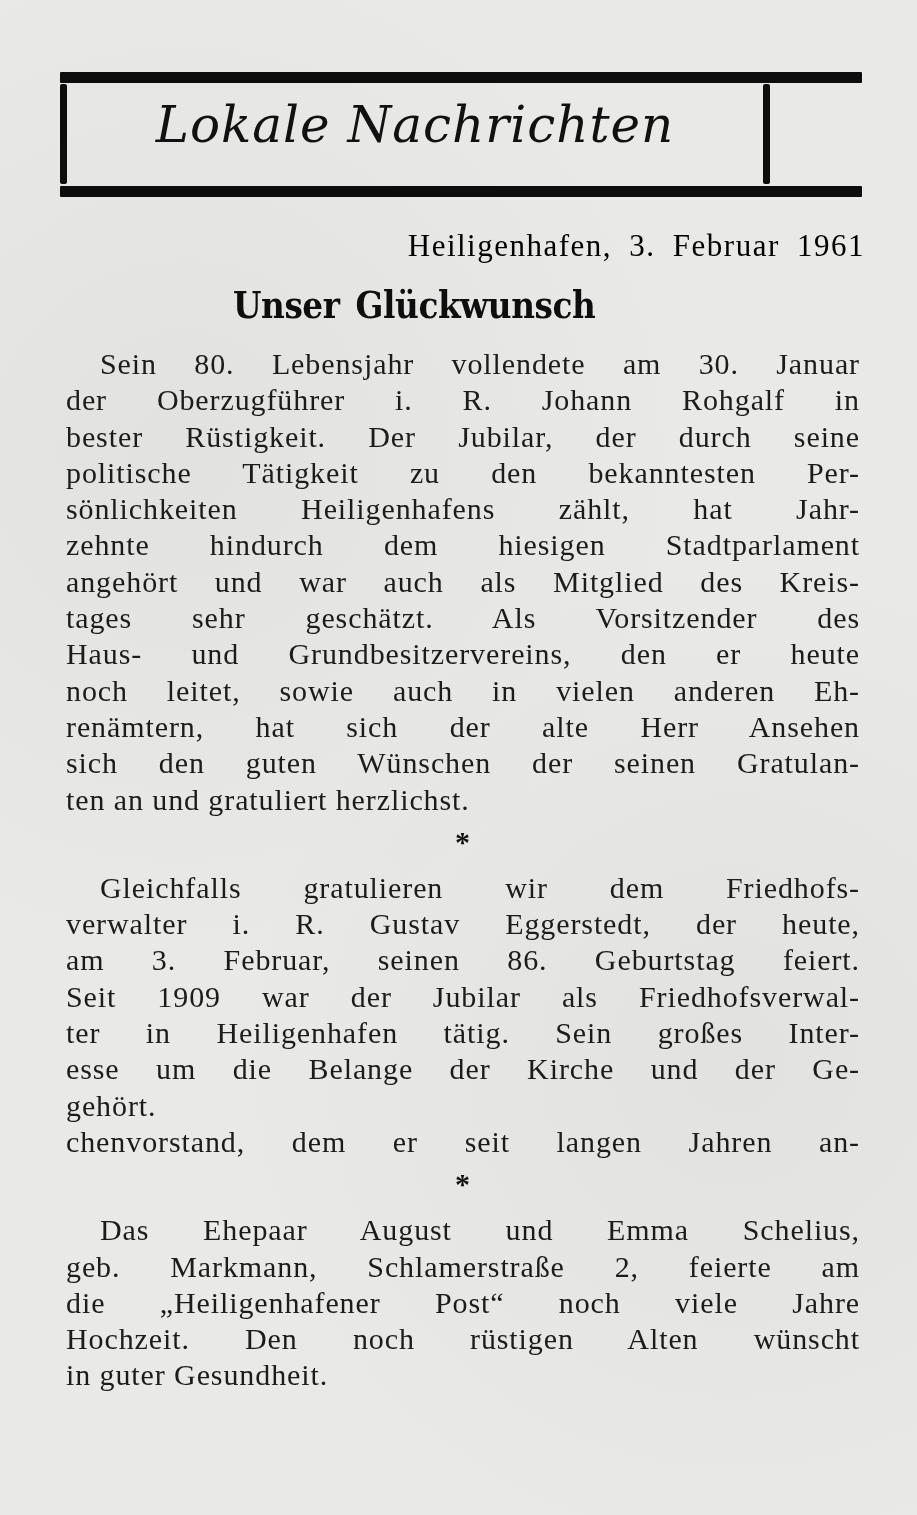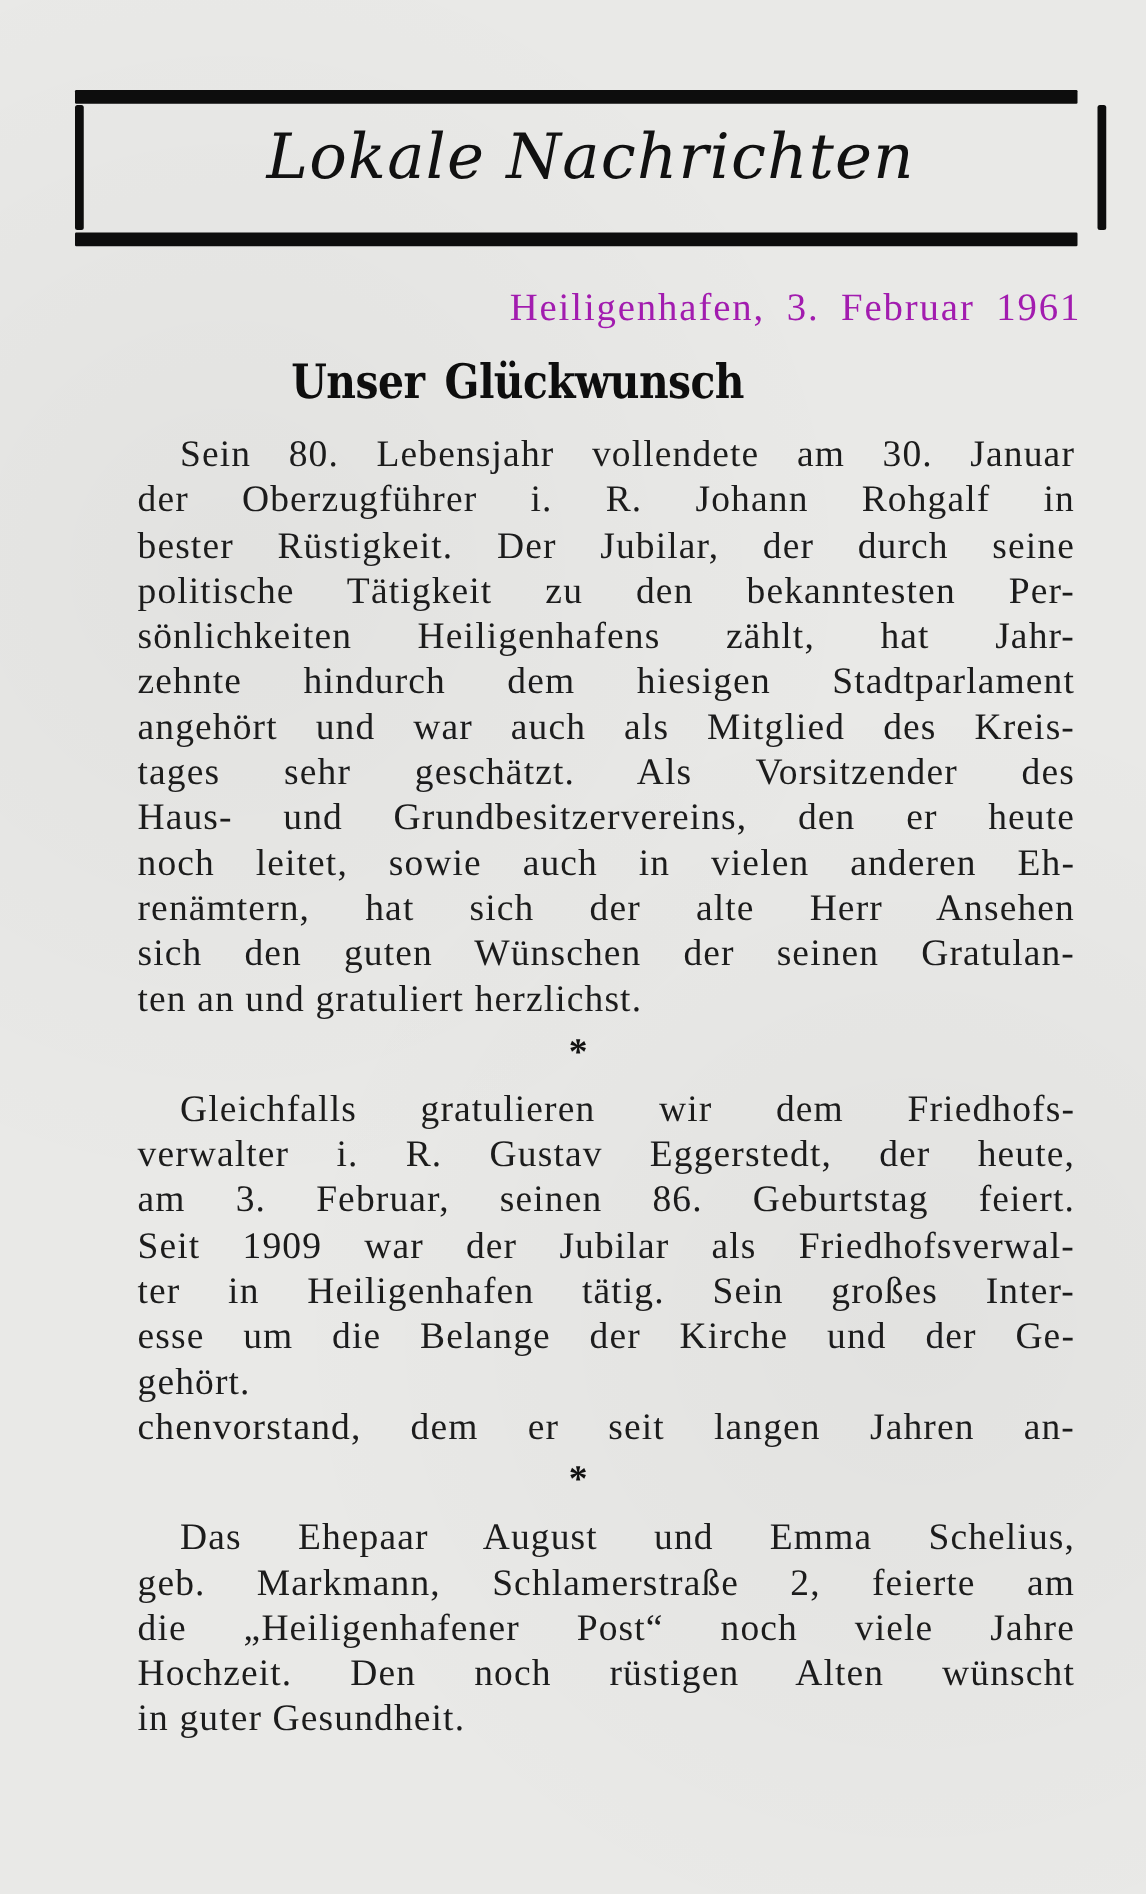--- a/index.html
+++ b/index.html
@@ -15,21 +15,21 @@
         radial-gradient(circle at 80% 70%, rgba(0,0,0,0.03) 0, rgba(0,0,0,0) 40%);
       position: relative;
       overflow: hidden;
       color: #1a1a1a;
       font-family: "DejaVu Serif", "Liberation Serif", serif;
     }
     .masthead {
       position: absolute;
       left: 60px;
       top: 72px;
-      width: 825px;
+      width: 710px;
       height: 126px;
     }
     .rule {
       position: absolute;
       left: 0;
       width: 802px;
       height: 11px;
       background: #0d0d0d;
       border-radius: 1px;
     }
@@ -57,21 +57,21 @@
       letter-spacing: 1px;
       color: #111;
     }
     .dateline {
       position: absolute;
       right: 52px;
       top: 228px;
       font-family: "Liberation Serif", "DejaVu Serif", serif;
       font-size: 31px;
       letter-spacing: 1.5px;
-      color: #a21caf;
+      color: #000000;
       word-spacing: 8px;
     }
     .headline {
       position: absolute;
       left: 233px;
       top: 282px;
       font-family: "DejaVu Serif", "Liberation Serif", serif;
       font-weight: bold;
       font-size: 38px;
       letter-spacing: -0.5px;
@@ -103,21 +103,21 @@
     .asterisk {
       display: block;
       text-align: center;
       font-size: 30px;
       font-weight: bold;
       height: 36px;
       line-height: 36px;
       margin: 6px 0 10px 0;
       color: #111;
     }
-    .para { display: block; margin-left: 44px; }
+    .para { display: block; }
     .para + .asterisk { margin-top: 6px; }
   </style>
 </head>
 <body>
 
 <div class="masthead">
   <div class="rule top"></div>
   <div class="vbar left"></div>
   <div class="masthead-title">Lokale Nachrichten</div>
   <div class="vbar right"></div>

